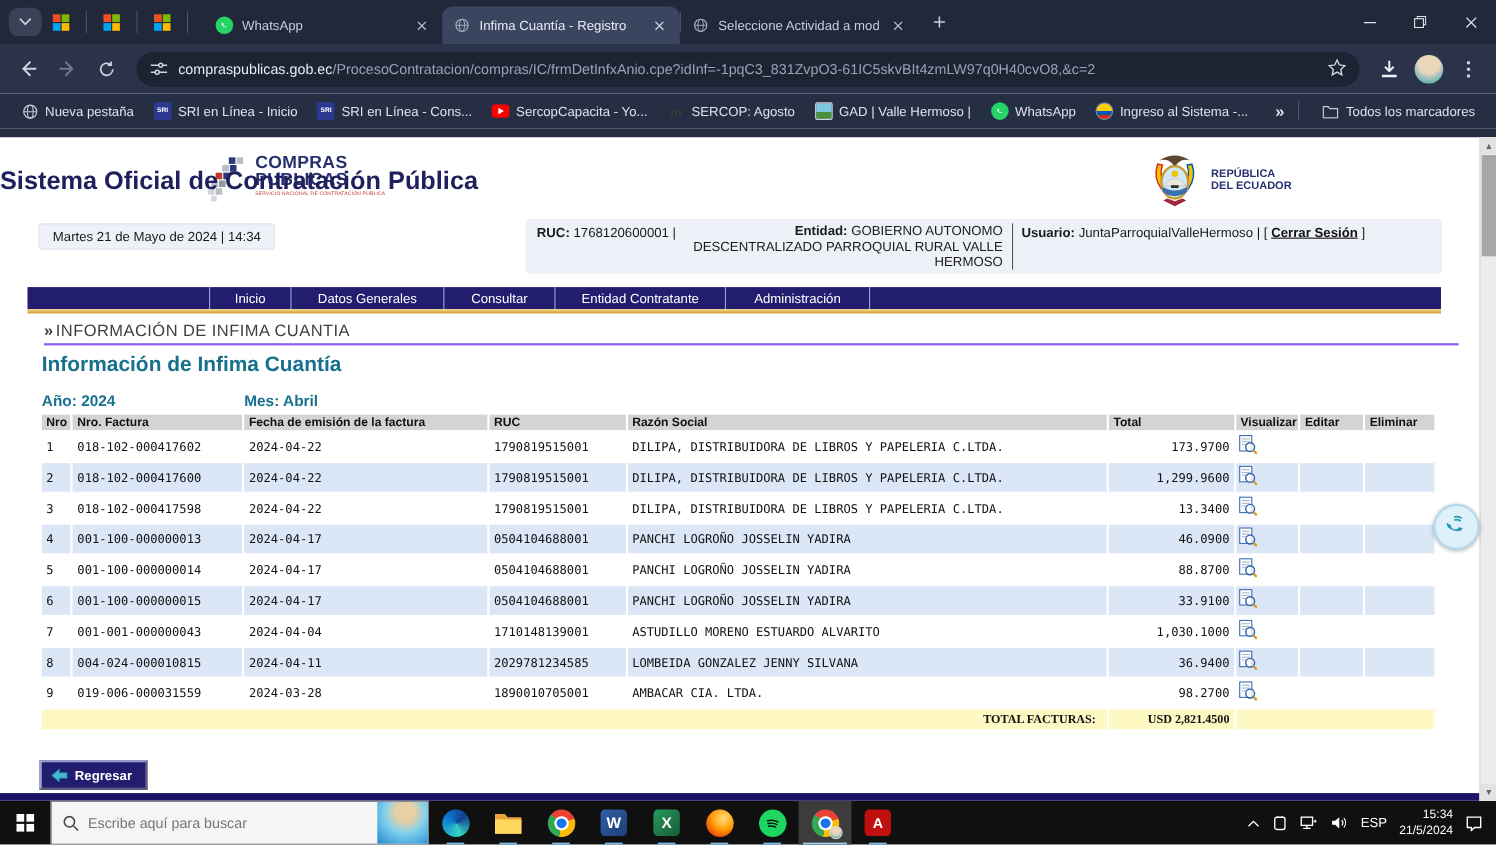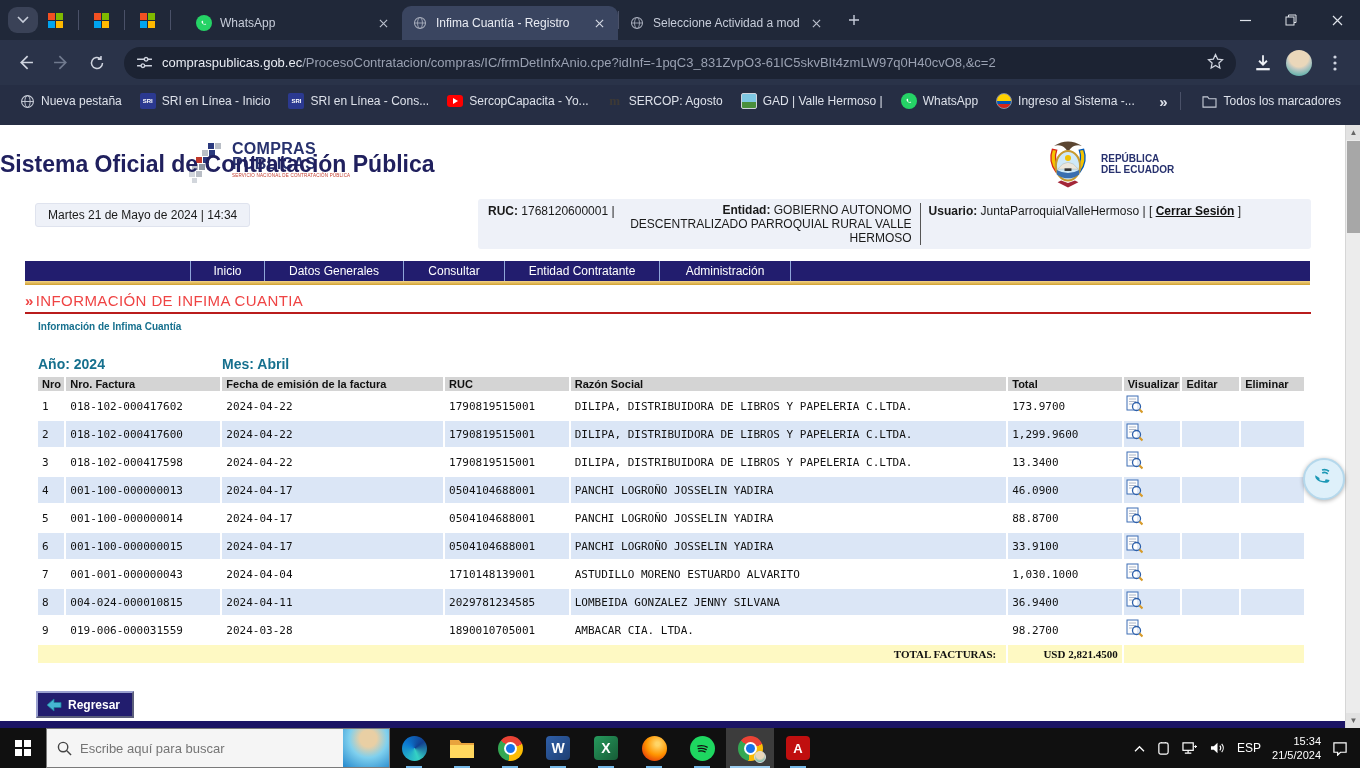--- a/index.html
+++ b/index.html
@@ -62,31 +62,31 @@
   .s-usr{white-space:nowrap;margin-left:8px;padding-top:1px}
   .logout{font-weight:bold;text-decoration:underline;color:#111;cursor:pointer}
 
   .menu{position:absolute;left:25px;top:136px;width:1285px;height:20px;background:#221d6e;display:flex;color:#fff;font-size:12px}
   .menu .sp0{width:165px}
   .mi{display:flex;align-items:center;justify-content:center;border-left:1px solid #8fa6d8;cursor:pointer}
   .mi.w0{width:74px}.mi.w1{width:139px}.mi.w2{width:101px}.mi.w3{width:155px}.mi.w4{width:131px}
   .menu .fill{flex:1;border-left:1px solid #8fa6d8}
   .gold{position:absolute;left:25px;top:156px;width:1285px;height:4px;background:linear-gradient(#f2d489,#d0a02f)}
 
-  .crumb{position:absolute;left:25px;top:167px;width:1286px;border-bottom:2px solid #b91c1c;padding-bottom:3px;font-size:15px;color:#ef4444;letter-spacing:.4px}
+  .crumb{position:absolute;left:40px;top:167px;width:1286px;border-bottom:2px solid #8b5cf6;padding-bottom:3px;font-size:15px;color:#404040;letter-spacing:.4px}
   .crumb .mk{font-weight:bold;margin-right:2px}
-  .sect{position:absolute;left:38px;top:196px;font-size:10px;font-weight:bold;color:#16708e}
+  .sect{position:absolute;left:38px;top:196px;font-size:19px;font-weight:bold;color:#16708e}
   .filters{position:absolute;left:38px;top:231px;display:flex;font-size:14px;font-weight:bold;color:#16708e}
   .f-year{width:184px}
 
   table.grid{position:absolute;left:36px;top:250px;width:1270px;border-collapse:separate;border-spacing:2px;table-layout:fixed}
   .grid th{background:#d4d4d4;font-size:11px;font-weight:bold;text-align:left;padding:1px 4px;height:14px;color:#111;white-space:nowrap;overflow:hidden}
   .grid td{height:26px;padding:0 4px;font-family:"DejaVu Sans Mono","Liberation Mono",monospace;font-size:11px;color:#111;white-space:nowrap;overflow:hidden}
   .grid tr.alt td{background:#dbe6f6}
-  .grid td.num{text-align:left}
+  .grid td.num{text-align:right}
   .grid td.ic{padding-left:2px}
   .grid .trow td{background:#fef9c3;font-family:Liberation Serif, serif;font-weight:bold;height:18px}
   .grid td.tlab{text-align:right;padding-right:10px}
   .grid td.tval{text-align:right}
 
   .back{position:absolute;left:36px;top:566px;height:27px;background:#221d6e;border:2px outset #9aa0cf;color:#fff;font-weight:bold;font-size:12px;display:flex;align-items:center;gap:6px;padding:0 12px 0 8px;cursor:pointer;font-family:"Liberation Sans",sans-serif}
   .pg-footer{position:absolute;left:0;bottom:0;width:1345px;height:7px;background:#1b1464}
 
   .scrollbar{position:absolute;right:0;top:0;width:15px;height:603px;background:#ececec;border-left:1px solid #d6d6d6}
   .sb-up,.sb-down{position:absolute;left:0;width:15px;height:15px;display:flex;align-items:center;justify-content:center;color:#666;font-size:8px;background:#e2e2e2}

